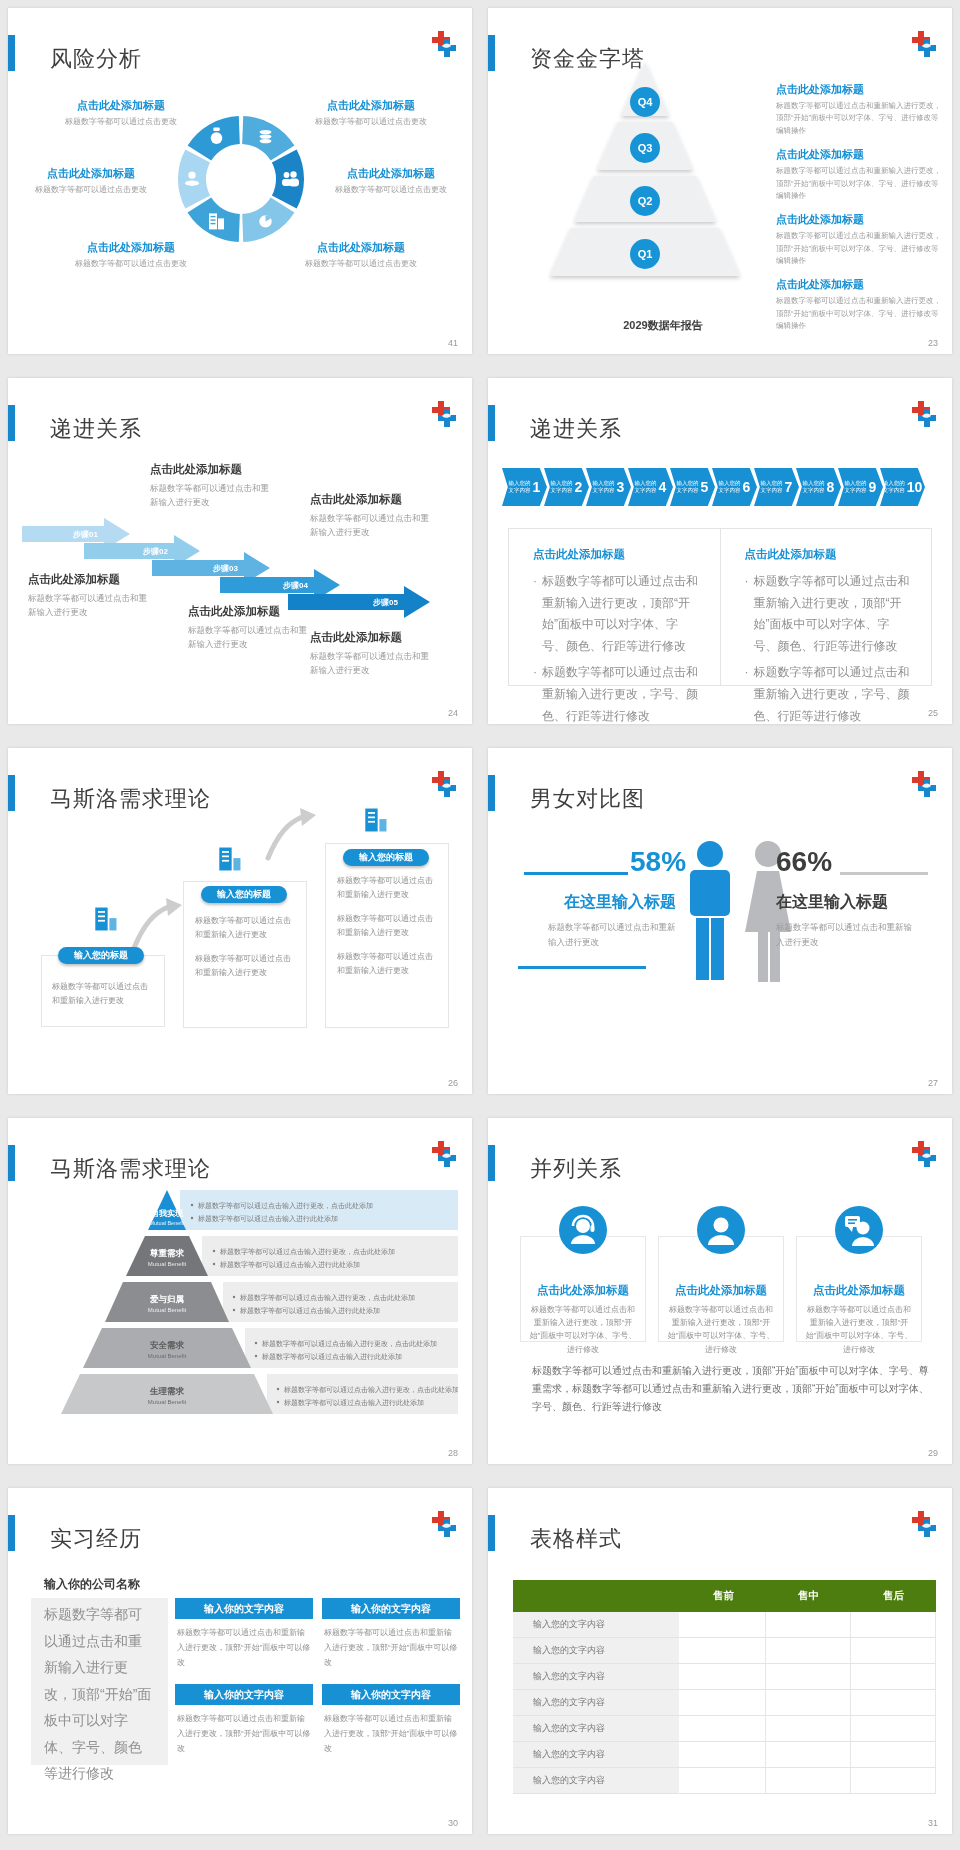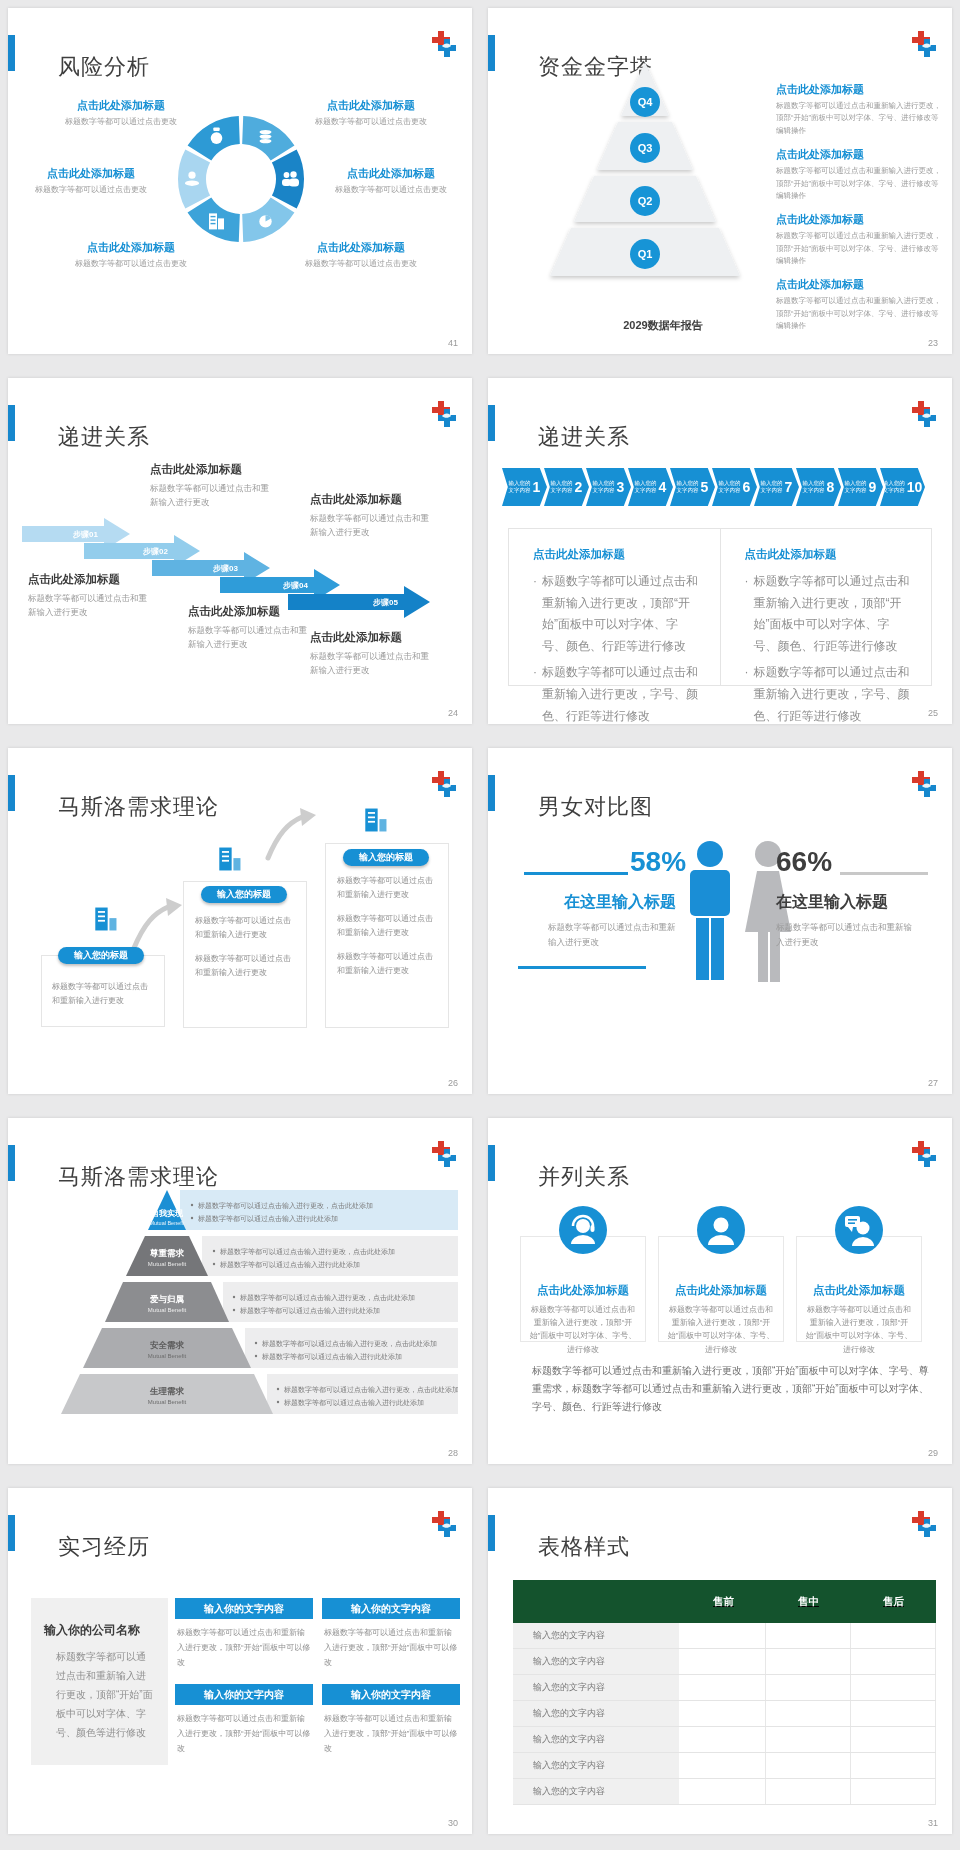--- a/index.html
+++ b/index.html
@@ -2,21 +2,21 @@
 <html><head>
 <meta charset="utf-8">
 <style>
   html,body{margin:0;padding:0;}
   body{font-family:"Liberation Sans","DejaVu Sans",sans-serif;background:#e9e9ea;}
   .sheet{width:960px;height:1850px;box-sizing:border-box;padding:8px;background:#e9e9ea;
          display:grid;grid-template-columns:464px 464px;grid-auto-rows:346px;gap:24px 16px;}
   .slide{position:relative;width:464px;height:346px;background:#fff;overflow:hidden;
          box-shadow:0 0 3px rgba(0,0,0,.13);}
   .accent{position:absolute;left:0;top:27px;width:7px;height:36px;background:#1687cd;}
-  .stitle{position:absolute;left:34px;top:28px;margin:16px;font-size:22px;font-weight:400;color:#3f3f3f;letter-spacing:1px;}
+  .stitle{position:absolute;left:34px;top:28px;margin:8px;font-size:22px;font-weight:400;color:#3f3f3f;letter-spacing:1px;}
   .logo{position:absolute;right:16px;top:22px;width:26px;height:28px;}
   .pagenum{position:absolute;right:14px;bottom:6px;font-size:9px;color:#9a9a9a;}
   .abs{position:absolute;}
   
   .s0b{position:absolute;width:150px;text-align:center;}
   .s0t{font-size:11px;font-weight:bold;color:#1790d4;}
   .s0d{font-size:8px;color:#9a9a9a;margin-top:3px;}
   
   .s1it{margin-bottom:10px;width:168px;}
   .s1t{font-size:11px;font-weight:bold;color:#1790d4;margin-bottom:3px;}
@@ -55,28 +55,28 @@
   .circ29{position:absolute;width:48px;height:48px;border-radius:50%;background:#1790d4;top:88px;z-index:2;
           display:flex;align-items:center;justify-content:center;}
   .card29{position:absolute;top:118px;width:126px;height:106px;border:1px solid #e8e8e8;box-sizing:border-box;text-align:center;}
   .c29t{margin-top:46px;font-size:11.5px;font-weight:bold;color:#1790d4;}
   .c29d{margin-top:5px;padding:0 8px;font-size:8px;color:#909090;line-height:1.65;}
   .s7foot{position:absolute;left:44px;top:244px;width:398px;font-size:10px;color:#6e6e6e;line-height:1.8;}
   
   .panel30{position:absolute;left:23px;top:110px;width:137px;height:167px;background:#f0f0f0;box-sizing:border-box;
            padding:0 13px;display:flex;flex-direction:column;justify-content:center;}
   .p30t{font-size:12px;font-weight:bold;color:#3c3c3c;margin-bottom:8px;}
-  .p30d{font-size:10px;color:#8f8f8f;line-height:1.9;margin-left:12px;}
+  .p30d{font-size:14px;color:#8f8f8f;line-height:1.9;}
   .card30{position:absolute;width:138px;}
   .c30h{height:21px;background:#1790d4;color:#fff;font-size:10px;font-weight:bold;
         display:flex;align-items:center;justify-content:center;}
   .c30d{padding:6px 2px;font-size:8px;color:#8f8f8f;line-height:1.9;}
   
   .tbl{position:absolute;left:25px;top:92px;width:423px;}
-  .thead{display:flex;height:43px;background:#14532d;text-decoration:underline;}
+  .thead{display:flex;height:32px;background:#4d7c0f;}
   .th{color:#fff;font-size:10.5px;font-weight:bold;display:flex;align-items:center;justify-content:center;}
   .trow{display:flex;height:25px;border-bottom:1px solid #e4e4e4;}
   .td0{width:168px;background:#f0f0f0;font-size:9px;color:#7a7a7a;display:flex;align-items:center;
        padding-left:20px;box-sizing:border-box;border-right:2px solid #fff;}
   .td{width:85px;border-right:1px solid #e7e7e7;box-sizing:border-box;background:#fff;}
   .w0{width:168px;}.w1{width:85px;}
 </style>
 </head>
 <body>
 

